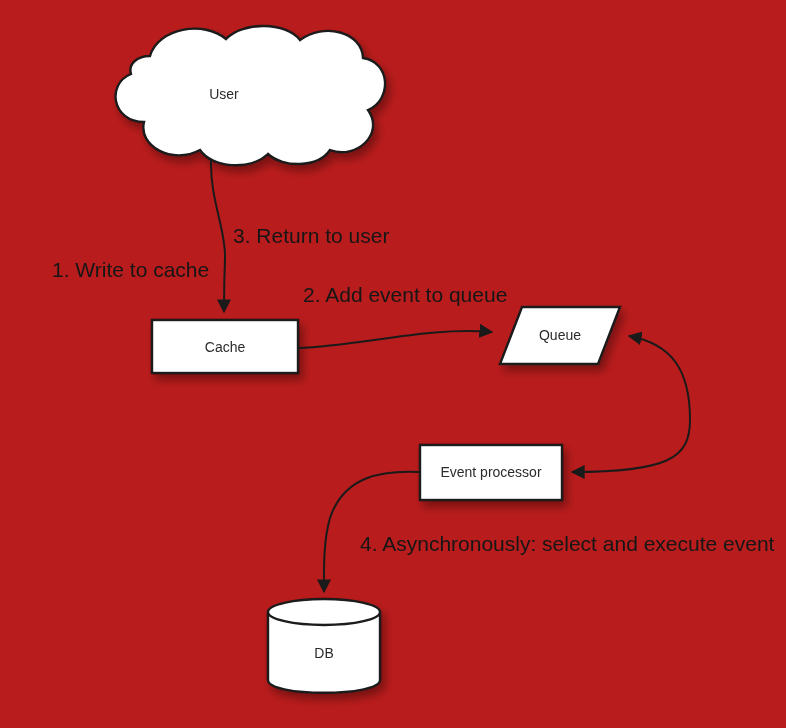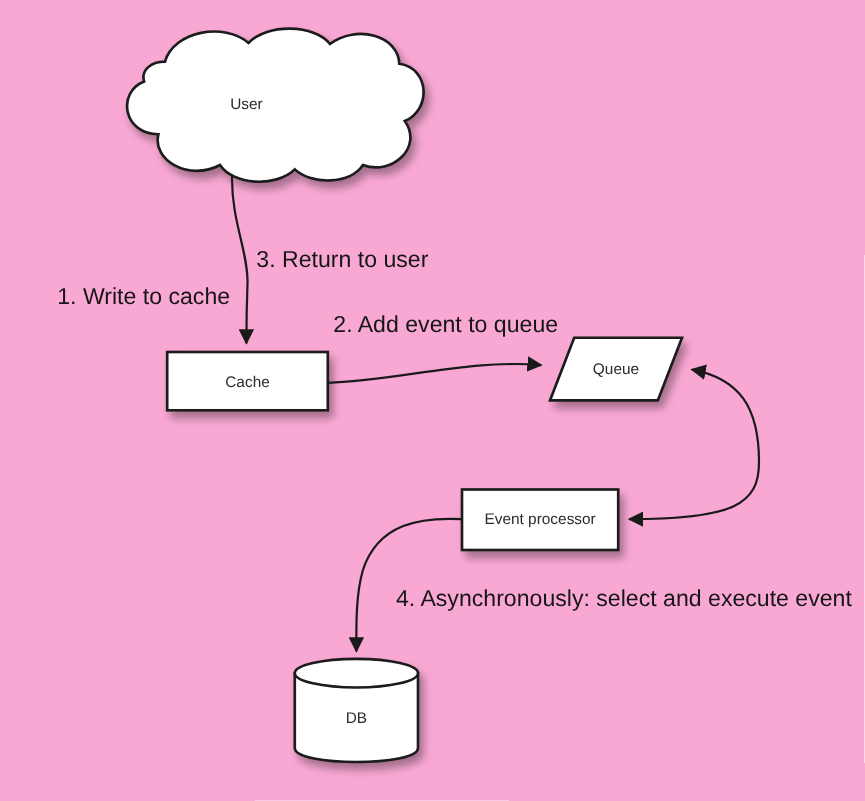--- a/index.html
+++ b/index.html
@@ -7,21 +7,21 @@
     padding: 0;
     background: #ffffff;
   }
   body {
     font-family: "Liberation Sans", sans-serif;
   }
   #canvas {
     position: relative;
     width: 786px;
     height: 728px;
-    background: #f9a8d4;
+    background: #b91c1c;
     overflow: hidden;
   }
   #diagram-svg {
     position: absolute;
     left: 0;
     top: 0;
     width: 786px;
     height: 728px;
   }
   .node-label {

